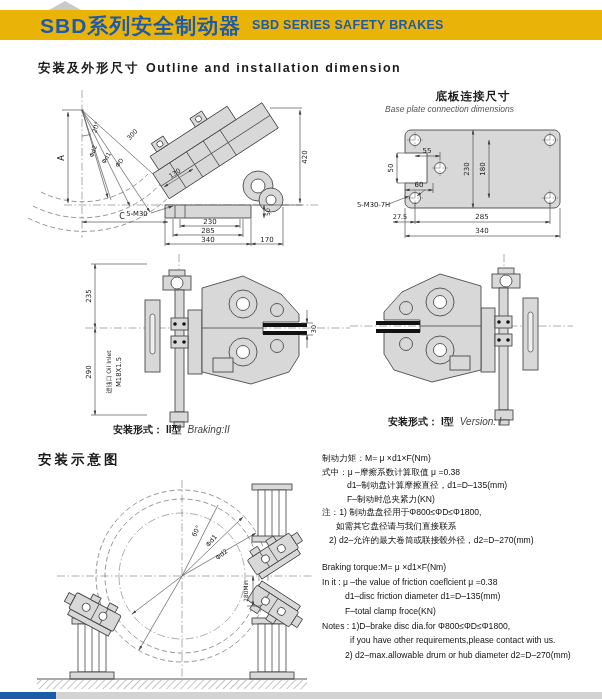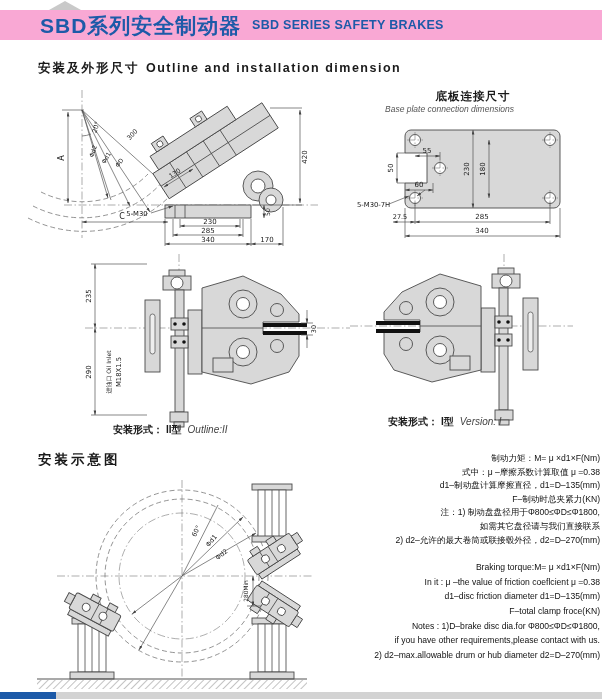--- a/index.html
+++ b/index.html
@@ -2,42 +2,42 @@
 <html><head>
 <meta charset="utf-8">
 <style>
   html,body{margin:0;padding:0;background:#fff;}
   .page{position:relative;width:602px;height:699px;background:#ffffff;overflow:hidden;
         font-family:"Liberation Sans",sans-serif;color:#1a1a1a;}
   
   .top-tab{position:absolute;left:49px;top:1px;width:0;height:0;
            border-left:16px solid transparent;border-right:16px solid transparent;
            border-bottom:9px solid #c9c9c9;}
-  .header-bar{position:absolute;left:0;top:10px;width:602px;height:30px;background:#f9a8d4;}
+  .header-bar{position:absolute;left:0;top:10px;width:602px;height:30px;background:#eab308;}
   .title-zh{position:absolute;left:40px;top:2px;font-size:21px;font-weight:bold;color:#1d5aa8;letter-spacing:1px;}
   .title-en{position:absolute;left:252px;top:8px;font-size:12.5px;font-weight:bold;color:#1d5aa8;letter-spacing:.3px;}
   
   .h-outline-zh{position:absolute;left:38px;top:60px;font-size:12.5px;font-weight:bold;letter-spacing:2px;}
   .h-outline-en{position:absolute;left:146px;top:61px;font-size:12.5px;font-weight:600;letter-spacing:1.5px;}
   .h-install-zh{position:absolute;left:38px;top:451px;font-size:13.5px;font-weight:bold;letter-spacing:3px;}
   .h-install-en{position:absolute;left:148px;top:452px;font-size:13px;font-weight:600;letter-spacing:2px;}
   
   .bp-title-zh{position:absolute;left:398px;top:89px;width:150px;text-align:center;font-size:11.5px;font-weight:bold;letter-spacing:1px;}
   .bp-title-en{position:absolute;left:385px;top:104px;width:176px;text-align:left;font-size:8.5px;font-style:italic;color:#555;}
   
   .caption{position:absolute;font-size:10px;white-space:nowrap;}
   .cap-v2{left:113px;top:423px;}
   .cap-v1{left:388px;top:415px;}
   .cap-zh{font-weight:bold;}
   .cap-type{font-weight:bold;margin-left:3px;}
   .cap-en{font-style:italic;color:#444;margin-left:6px;}
   
   .notes{position:absolute;left:322px;top:452px;width:278px;font-size:8.6px;line-height:13.6px;color:#111;}
   .notes .en{margin-top:13px;line-height:14.6px;}
-  .nl{white-space:nowrap;text-align:right;}
+  .nl{white-space:nowrap;}
   .ind7{padding-left:7px;}  .ind14{padding-left:14px;}
   .ind23{padding-left:23px;} .ind25{padding-left:25px;} .ind28{padding-left:28px;}
   
   .footer-bar{position:absolute;left:0;top:692px;width:602px;height:7px;background:#d3d3d3;}
   .footer-accent{position:absolute;left:0;top:0;width:56px;height:7px;background:#1d5aa8;}
   
   svg{position:absolute;overflow:visible;}
   .part{fill:#d8d8d8;stroke:#4a4a4a;stroke-width:.9;}
   .hole{fill:#ffffff;stroke:#4a4a4a;stroke-width:.9;}
   .blk{fill:#111;stroke:none;}
@@ -263,21 +263,21 @@
     <line x1="252" y1="60" x2="252" y2="73" class="dim" marker-end="url(#arE)"></line>
     <line x1="252" y1="98" x2="252" y2="85" class="dim" marker-end="url(#arE)"></line>
 
     <text class="dt" font-size="7" text-anchor="middle" transform="rotate(-90 36 46)" x="36" y="46">235</text>
     <text class="dt" font-size="7" text-anchor="middle" transform="rotate(-90 36 122)" x="36" y="122">290</text>
     <text class="dt" font-size="6.5" text-anchor="middle" transform="rotate(-90 261 79)" x="261" y="79">30</text>
     <text class="dt" font-size="6" text-anchor="middle" transform="rotate(-90 56 122)" x="56" y="122">进油口 Oil Inlet</text>
     <text class="dt" font-size="6.8" text-anchor="middle" transform="rotate(-90 66 122)" x="66" y="122">M18X1.5</text>
   </svg>
   <div class="caption cap-v2">
-    <span class="cap-zh">安装形式：</span><span class="cap-type">II型</span><span class="cap-en">Outline:II</span>
+    <span class="cap-zh">安装形式：</span><span class="cap-type">II型</span><span class="cap-en">Braking:II</span>
   </div>
 
   <svg style="left:345px;top:250px" width="245" height="178" viewBox="0 0 245 178">
     <line x1="5" y1="76" x2="228" y2="76" class="cl"></line>
     <line x1="159" y1="4" x2="159" y2="170" class="cl"></line>
     <g transform="translate(245,0) scale(-1,1)">
       <use href="#bf" transform="translate(50,18)"></use>
     </g>
   </svg>
   <div class="caption cap-v1">

